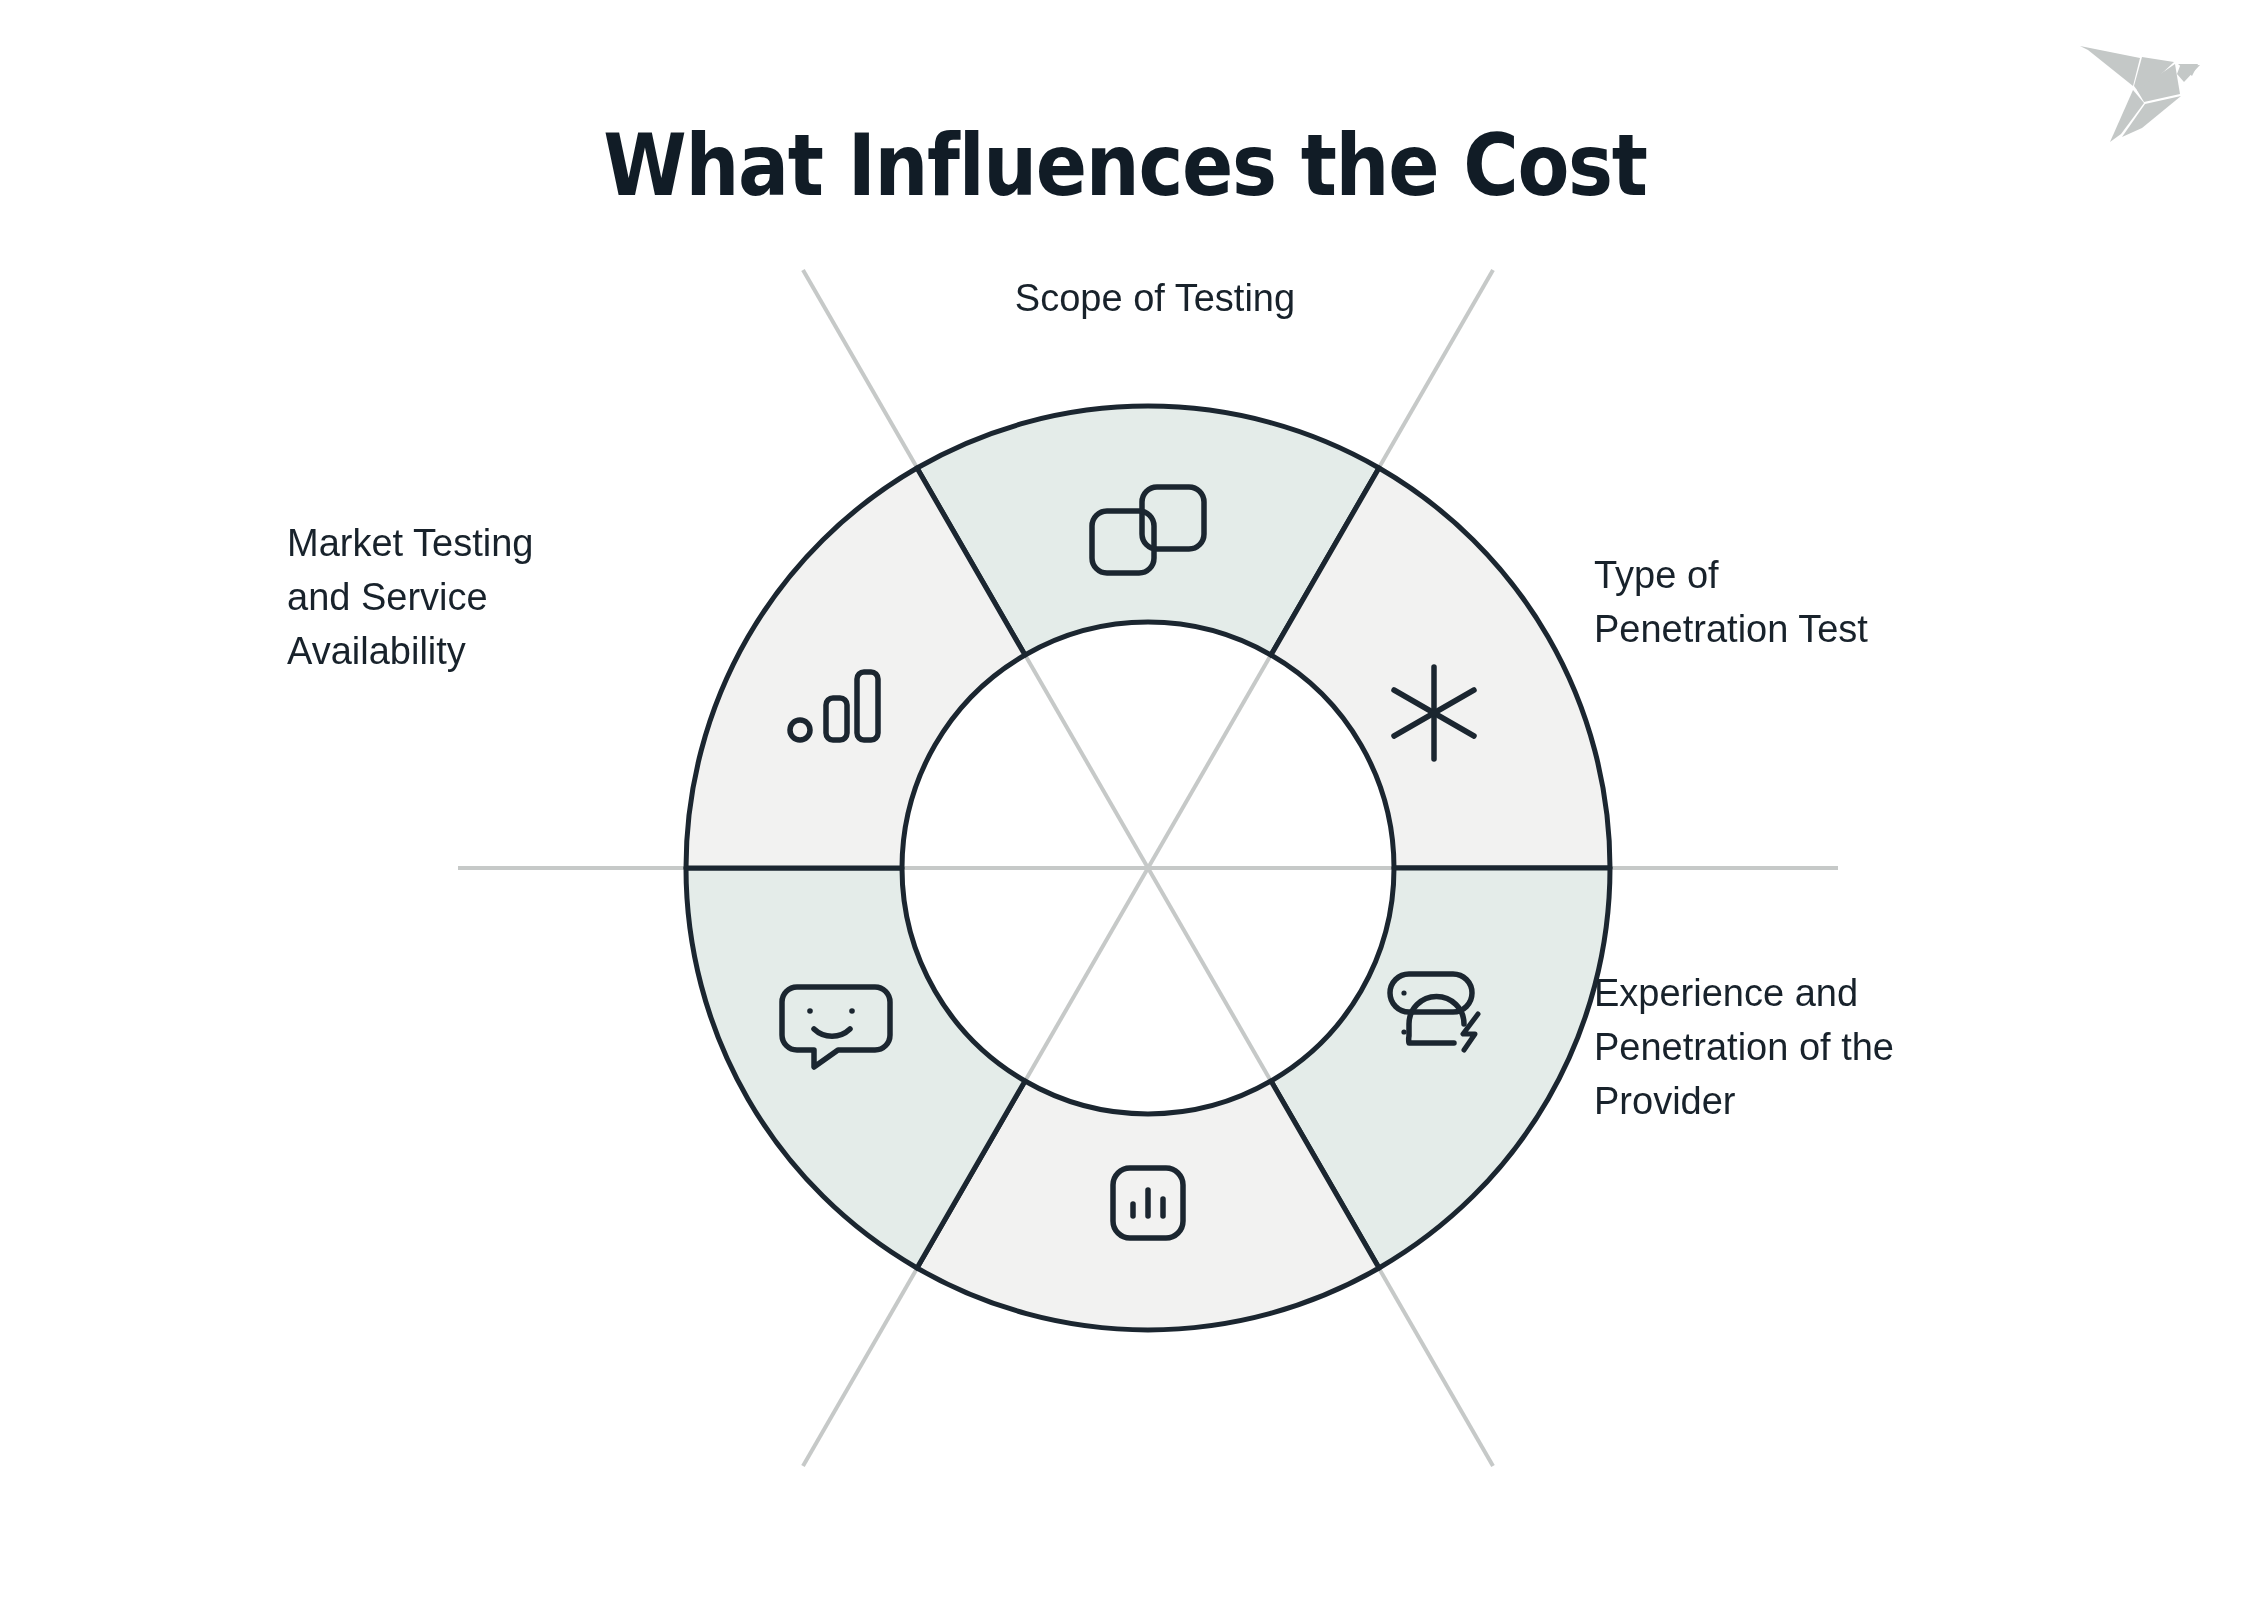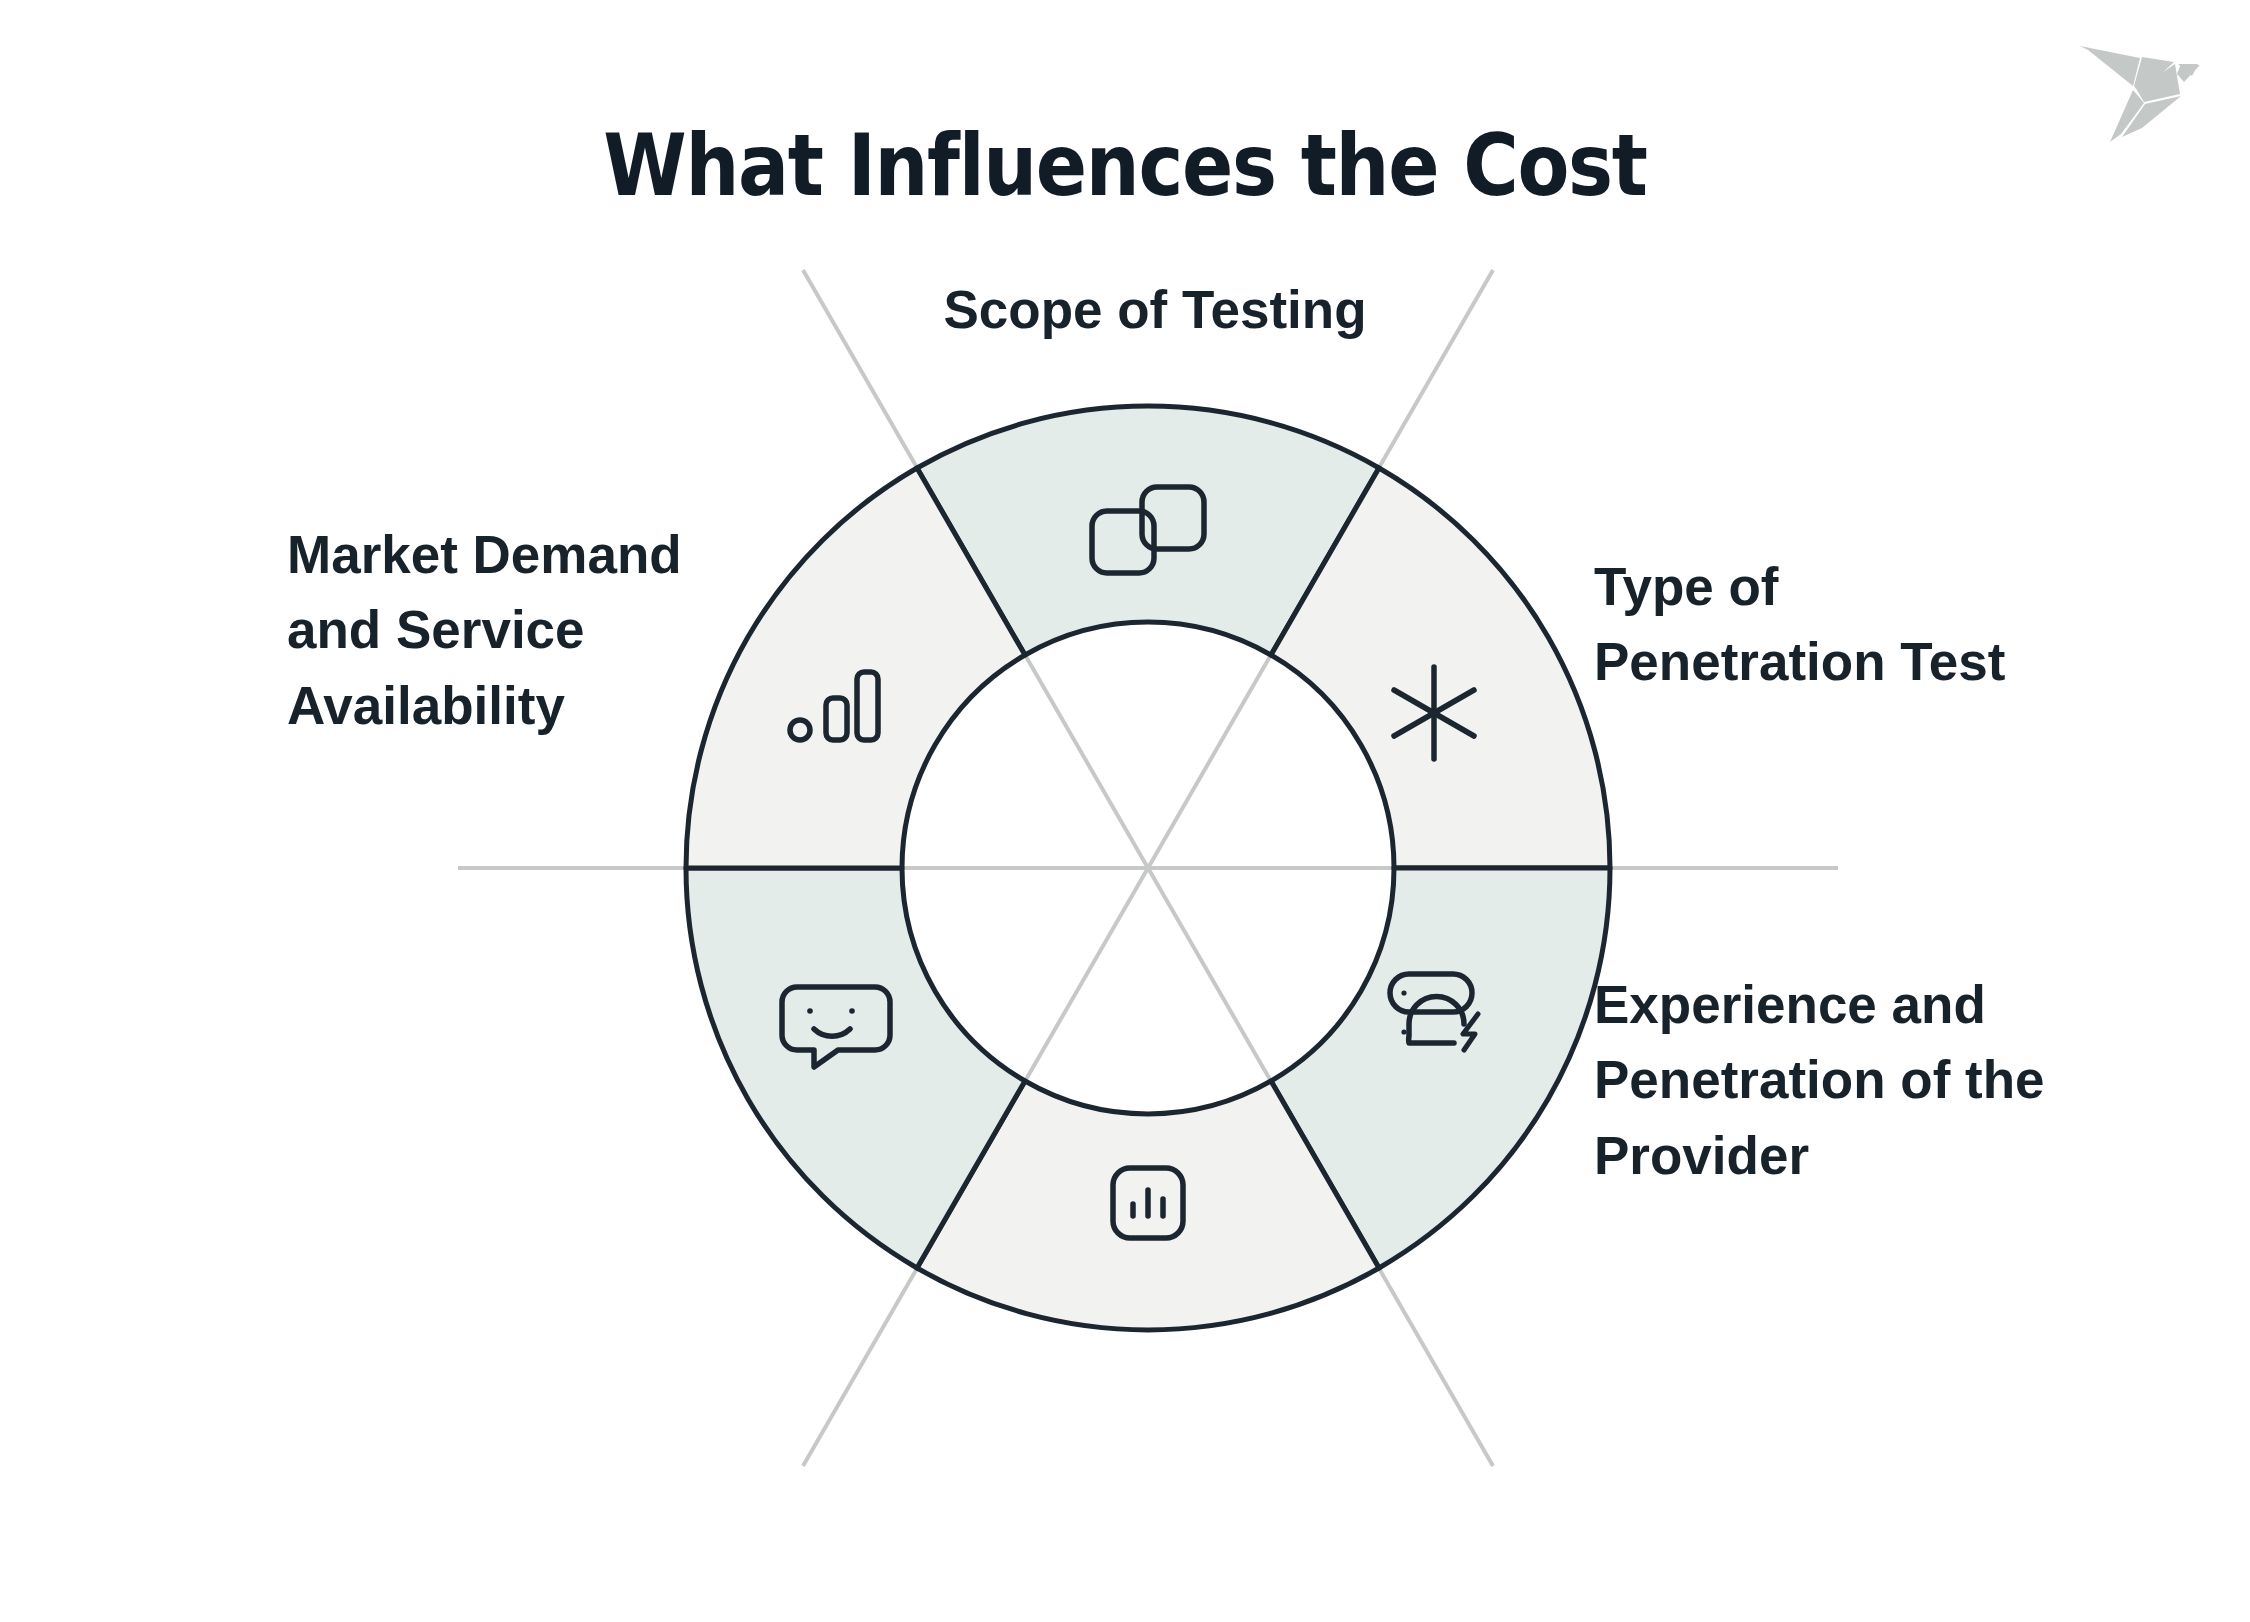--- a/index.html
+++ b/index.html
@@ -53,25 +53,25 @@
   }
   #donut-svg {
     position: absolute;
     left: 0;
     top: 0;
   }
 
   
   .seg-label {
     position: absolute;
-    font-size: 53px;
+    font-size: 38px;
     line-height: 1.42;
     color: #18222b;
     font-family: "Liberation Sans", sans-serif;
-    font-weight: 700;
+    font-weight: 400;
     white-space: pre-line;
   }
   .seg-label.right { text-align: left; }
   .seg-label.left  { text-align: left; }
   .seg-label.center{ text-align: center; }
 
   #label-scope {
     left: 760px;
     top: 272px;
     width: 790px;
@@ -219,16 +219,16 @@
 
   <div class="seg-label right" id="label-type">Type of
 Penetration Test</div>
 
   <div class="seg-label right" id="label-experience">Experience and
 Penetration of the
 Provider</div>
 
 
 
-  <div class="seg-label left" id="label-market">Market Demand
+  <div class="seg-label left" id="label-market">Market Testing
 and Service
 Availability</div>
 </div>
 
 </body></html>

